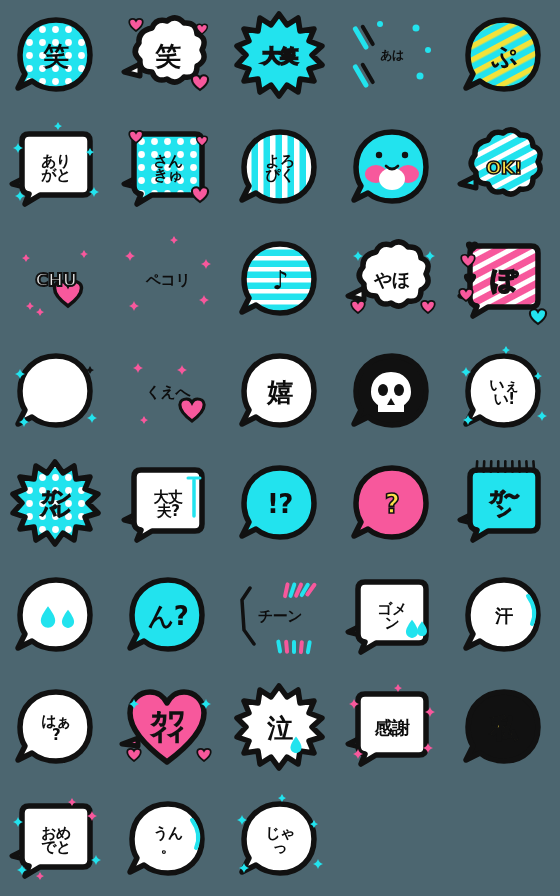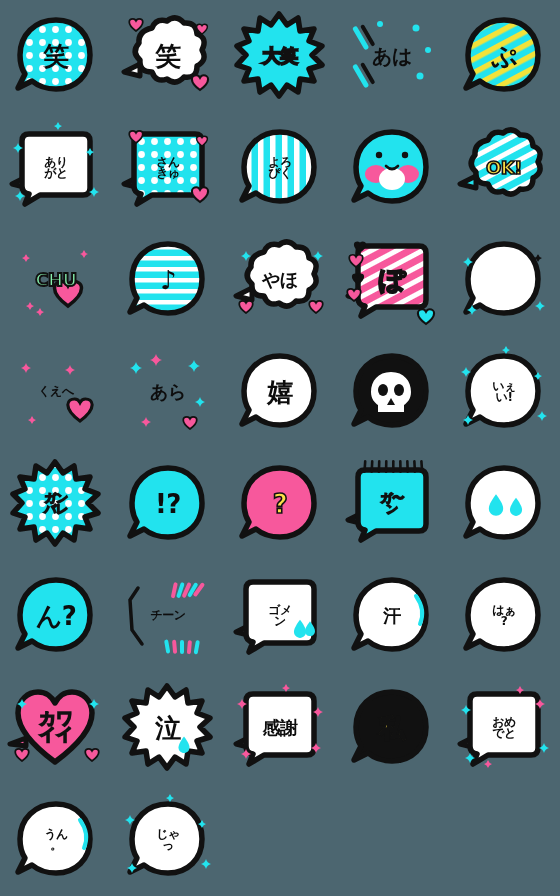--- a/index.html
+++ b/index.html
@@ -32,28 +32,28 @@
     display: flex; align-items: center; justify-content: center;
     pointer-events: none;
     font-family: "DejaVu Sans", "Liberation Sans", sans-serif;
     font-weight: bold;
     line-height: 0.95;
     text-align: center;
     white-space: pre-line;
     letter-spacing: -0.5px;
   }
   .lbl.s2 { font-size: 18px; }
-  .lbl.s3 { font-size: 12px; }
+  .lbl.s3 { font-size: 15px; }
   .lbl.s4 { font-size: 17px; }
   .lbl.s5 { font-size: 26px; }
-  .lbl.s6 { font-size: 20px; }
+  .lbl.s6 { font-size: 12px; }
 
   .t-black { color: #0d0d0d; }
   .t-white { color: #fde047; -webkit-text-stroke: 1.6px #111; }
-  .t-cyan  { color: #86efac; -webkit-text-stroke: 2px #111; }
+  .t-cyan  { color: #e5e5e5; -webkit-text-stroke: 2px #111; }
   .t-pink  { color: #86efac; -webkit-text-stroke: 2px #111; }
   .t-yellow{ color: #f2e23a; -webkit-text-stroke: 2px #111; }
 
   .shift-up { transform: translateY(-2px); }
 </style>
 </head>
 <body>
 
 <div id="sticker-grid">
     <div class="cell">
@@ -252,20 +252,35 @@
             <path transform="translate(74,20) scale(4)" d="M0,-1 Q0.22,-0.22 1,0 Q0.22,0.22 0,1 Q-0.22,0.22 -1,0 Q-0.22,-0.22 0,-1 Z" fill="#f7589c"></path>
             <path transform="translate(30,78) scale(4)" d="M0,-1 Q0.22,-0.22 1,0 Q0.22,0.22 0,1 Q-0.22,0.22 -1,0 Q-0.22,-0.22 0,-1 Z" fill="#f7589c"></path>
           </g>
      </svg>
         <div class="lbl s2 t-cyan">CHU</div>
       </div>
     </div>
     <div class="cell">
       <div class="art">
         <svg viewBox="0 0 92 92" xmlns="http://www.w3.org/2000/svg">
+
+       <g>
+            <path transform="translate(8,22) scale(5)" d="M0,-1 Q0.22,-0.22 1,0 Q0.22,0.22 0,1 Q-0.22,0.22 -1,0 Q-0.22,-0.22 0,-1 Z" fill="#f7589c"></path>
+            <path transform="translate(12,72) scale(5)" d="M0,-1 Q0.22,-0.22 1,0 Q0.22,0.22 0,1 Q-0.22,0.22 -1,0 Q-0.22,-0.22 0,-1 Z" fill="#f7589c"></path>
+            <path transform="translate(84,30) scale(5)" d="M0,-1 Q0.22,-0.22 1,0 Q0.22,0.22 0,1 Q-0.22,0.22 -1,0 Q-0.22,-0.22 0,-1 Z" fill="#f7589c"></path>
+            <path transform="translate(82,66) scale(5)" d="M0,-1 Q0.22,-0.22 1,0 Q0.22,0.22 0,1 Q-0.22,0.22 -1,0 Q-0.22,-0.22 0,-1 Z" fill="#f7589c"></path>
+            <path transform="translate(52,6) scale(4)" d="M0,-1 Q0.22,-0.22 1,0 Q0.22,0.22 0,1 Q-0.22,0.22 -1,0 Q-0.22,-0.22 0,-1 Z" fill="#f7589c"></path>
+          </g>
+     </svg>
+        <div class="lbl s3 t-black">ペコリ</div>
+      </div>
+    </div>
+    <div class="cell">
+      <div class="art">
+        <svg viewBox="0 0 92 92" xmlns="http://www.w3.org/2000/svg">
        <defs>
             <pattern id="p13" width="12" height="11" patternUnits="userSpaceOnUse">
       <rect width="12" height="11" fill="#22e3ee"></rect>
       <rect x="0" y="0" width="12" height="4.5" fill="#ffffff"></rect>
             </pattern>
           </defs>
 
        <g stroke="#111111" stroke-width="5.5" stroke-linejoin="round" fill="url(#p13)">
             <path d="M46 10 C67 10 80 25 80 45 C80 65 66 79 46 79 C36 79 28 76 22 71 L8 78 L15 64 C11 58 10 52 10 45 C10 25 25 10 46 10 Z"></path>
           </g>
@@ -345,36 +360,20 @@
             <path transform="translate(22,74) scale(4)" d="M0,-1 Q0.22,-0.22 1,0 Q0.22,0.22 0,1 Q-0.22,0.22 -1,0 Q-0.22,-0.22 0,-1 Z" fill="#f7589c"></path>
           </g>
      </svg>
         <div class="lbl s3 t-black">くえへ</div>
       </div>
     </div>
     <div class="cell">
       <div class="art">
         <svg viewBox="0 0 92 92" xmlns="http://www.w3.org/2000/svg">
 
-       <g>
-            <path transform="translate(14,22) scale(6)" d="M0,-1 Q0.22,-0.22 1,0 Q0.22,0.22 0,1 Q-0.22,0.22 -1,0 Q-0.22,-0.22 0,-1 Z" fill="#22e3ee"></path>
-            <path transform="translate(72,20) scale(6)" d="M0,-1 Q0.22,-0.22 1,0 Q0.22,0.22 0,1 Q-0.22,0.22 -1,0 Q-0.22,-0.22 0,-1 Z" fill="#22e3ee"></path>
-            <path transform="translate(78,56) scale(5)" d="M0,-1 Q0.22,-0.22 1,0 Q0.22,0.22 0,1 Q-0.22,0.22 -1,0 Q-0.22,-0.22 0,-1 Z" fill="#22e3ee"></path>
-            <path transform="translate(34,14) scale(6)" d="M0,-1 Q0.22,-0.22 1,0 Q0.22,0.22 0,1 Q-0.22,0.22 -1,0 Q-0.22,-0.22 0,-1 Z" fill="#f7589c"></path>
-            <path transform="translate(24,76) scale(5)" d="M0,-1 Q0.22,-0.22 1,0 Q0.22,0.22 0,1 Q-0.22,0.22 -1,0 Q-0.22,-0.22 0,-1 Z" fill="#f7589c"></path>
-            <path transform="translate(68,78) scale(5)" d="M0,1 C-1.1,0.2 -1.35,-0.45 -1.35,-0.8 C-1.35,-1.25 -0.95,-1.45 -0.6,-1.45 C-0.3,-1.45 -0.1,-1.25 0,-1.05 C0.1,-1.25 0.3,-1.45 0.6,-1.45 C0.95,-1.45 1.35,-1.25 1.35,-0.8 C1.35,-0.45 1.1,0.2 0,1 Z" fill="#f7589c" stroke="#111" stroke-width="0.35"></path>
-          </g>
-     </svg>
-        <div class="lbl s2 t-black">あら</div>
-      </div>
-    </div>
-    <div class="cell">
-      <div class="art">
-        <svg viewBox="0 0 92 92" xmlns="http://www.w3.org/2000/svg">
-
        <g stroke="#111111" stroke-width="5.5" stroke-linejoin="round" fill="#ffffff">
             <path d="M46 10 C67 10 80 25 80 45 C80 65 66 79 46 79 C36 79 28 76 22 71 L8 78 L15 64 C11 58 10 52 10 45 C10 25 25 10 46 10 Z"></path>
           </g>
        <g></g>
      </svg>
         <div class="lbl s5 t-black">嬉</div>
       </div>
     </div>
     <div class="cell">
       <div class="art">
@@ -421,20 +420,38 @@
             </pattern>
           </defs>
 
        <g stroke="#111111" stroke-width="5.5" stroke-linejoin="round" fill="url(#p22)">
             <path d="M45 4 L53 15 L64 8 L66 21 L80 19 L75 31 L88 36 L78 45 L88 55 L75 59 L80 71 L66 69 L64 82 L53 75 L45 86 L37 75 L26 82 L24 69 L10 71 L15 59 L3 55 L12 45 L3 36 L15 31 L10 19 L24 21 L26 8 L37 15 Z"></path>
           </g>
        <g></g>
      </svg>
         <div class="lbl s3 t-white">ガン
 バレ</div>
+      </div>
+    </div>
+    <div class="cell">
+      <div class="art">
+        <svg viewBox="0 0 92 92" xmlns="http://www.w3.org/2000/svg">
+
+       <path d="M18 54 L2 62 L18 66 Z" fill="#ffffff" stroke="#111" stroke-width="5" stroke-linejoin="round"></path>
+
+       <g stroke="#111111" stroke-width="5.5" stroke-linejoin="round" fill="#ffffff">
+            <path d="M19 12 L73 12 Q80 12 80 19 L80 66 Q80 73 73 73 L30 73 L15 82 L19 72 Q12 71 12 64 L12 19 Q12 12 19 12 Z"></path>
+          </g>
+       <g>
+            <path d="M72 22 L72 58" stroke="#22e3ee" stroke-width="3.5" stroke-linecap="round" fill="none"></path>
+            <path d="M66 20 L78 20" stroke="#22e3ee" stroke-width="3" stroke-linecap="round"></path>
+          </g>
+     </svg>
+        <div class="lbl s3 t-black">大丈
+夫?</div>
       </div>
     </div>
     <div class="cell">
       <div class="art">
         <svg viewBox="0 0 92 92" xmlns="http://www.w3.org/2000/svg">
 
        <g stroke="#111111" stroke-width="5.5" stroke-linejoin="round" fill="#22e3ee">
             <path d="M46 10 C67 10 80 25 80 45 C80 65 66 79 46 79 C36 79 28 76 22 71 L8 78 L15 64 C11 58 10 52 10 45 C10 25 25 10 46 10 Z"></path>
           </g>
        <g></g>

